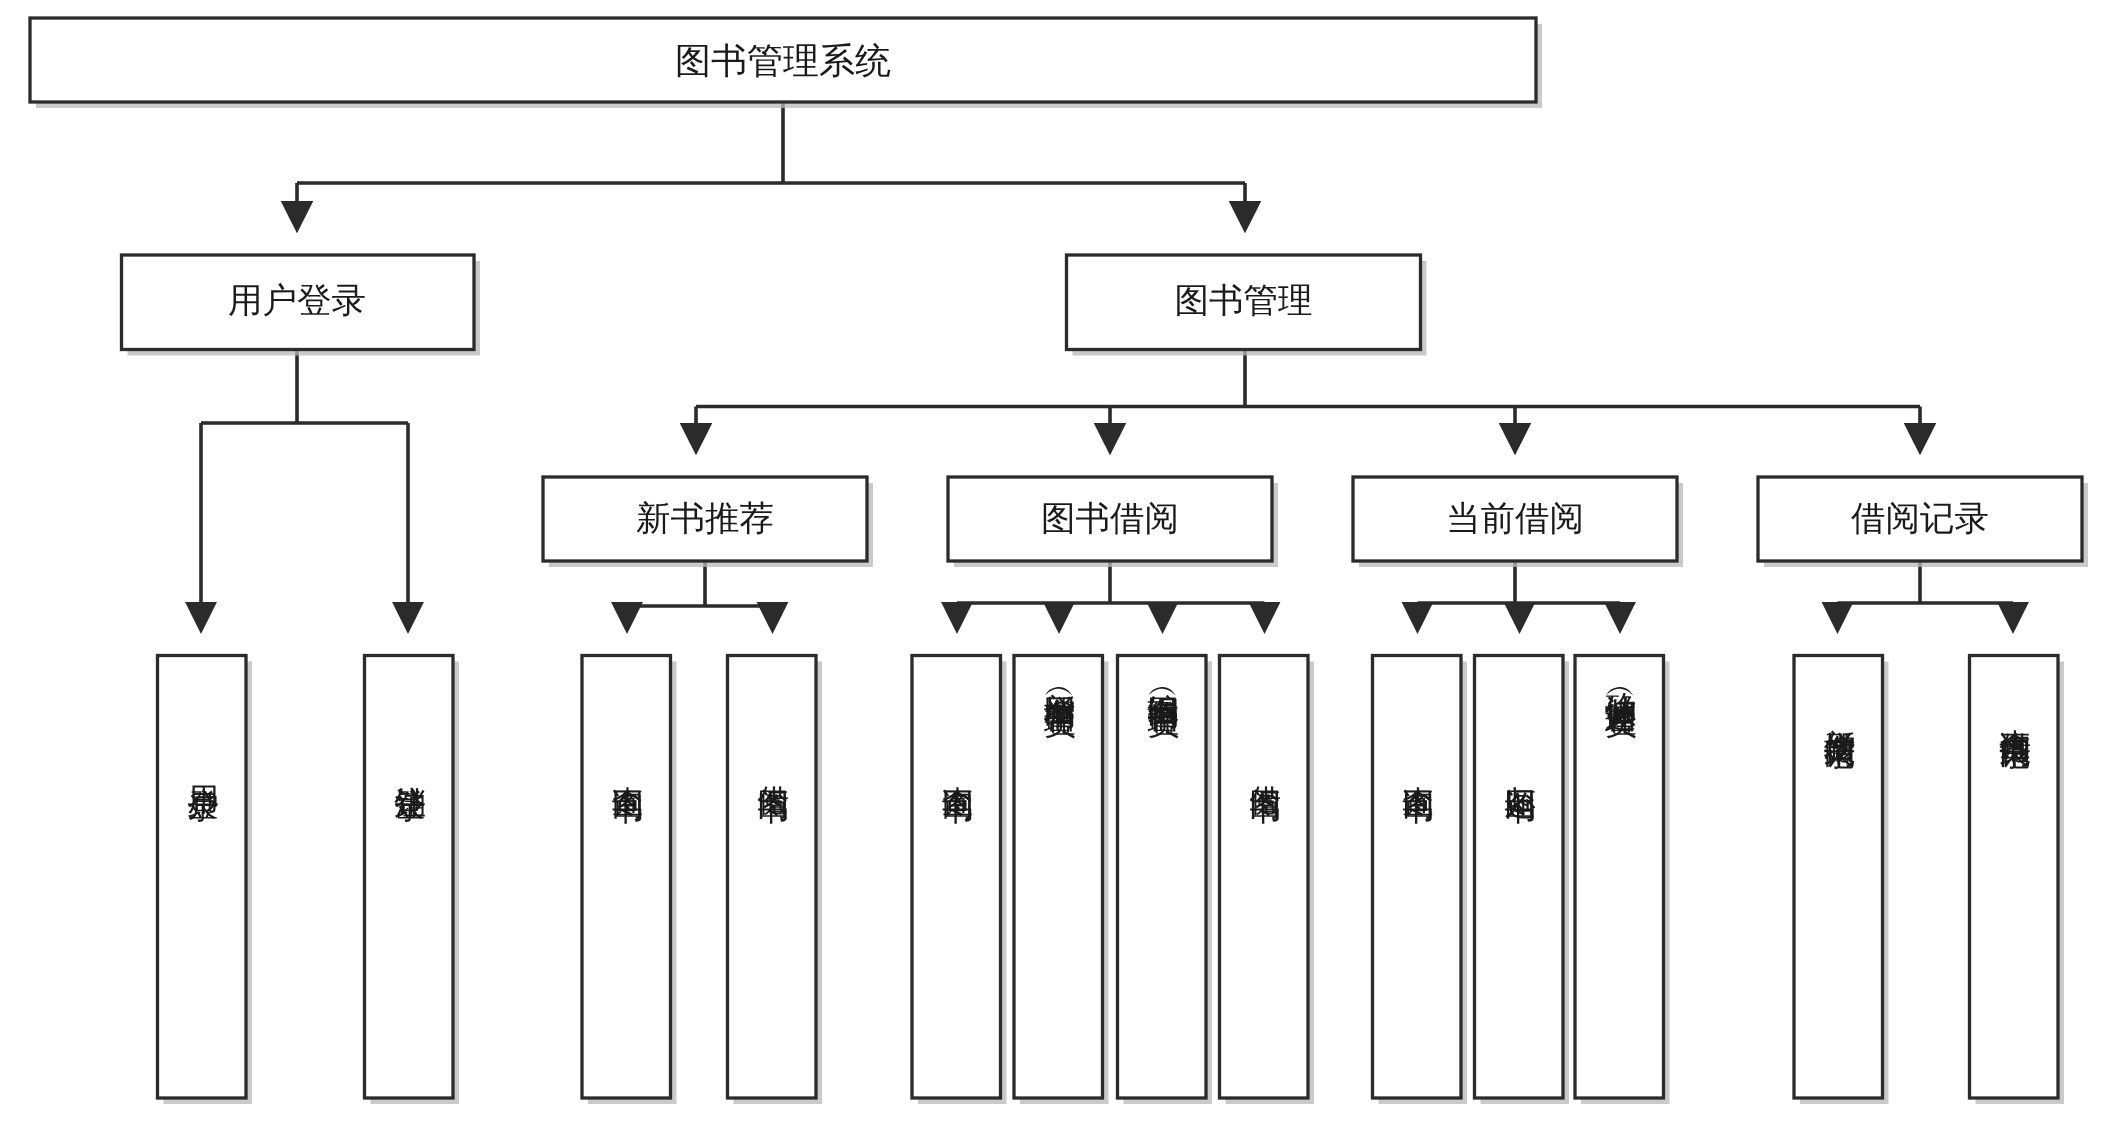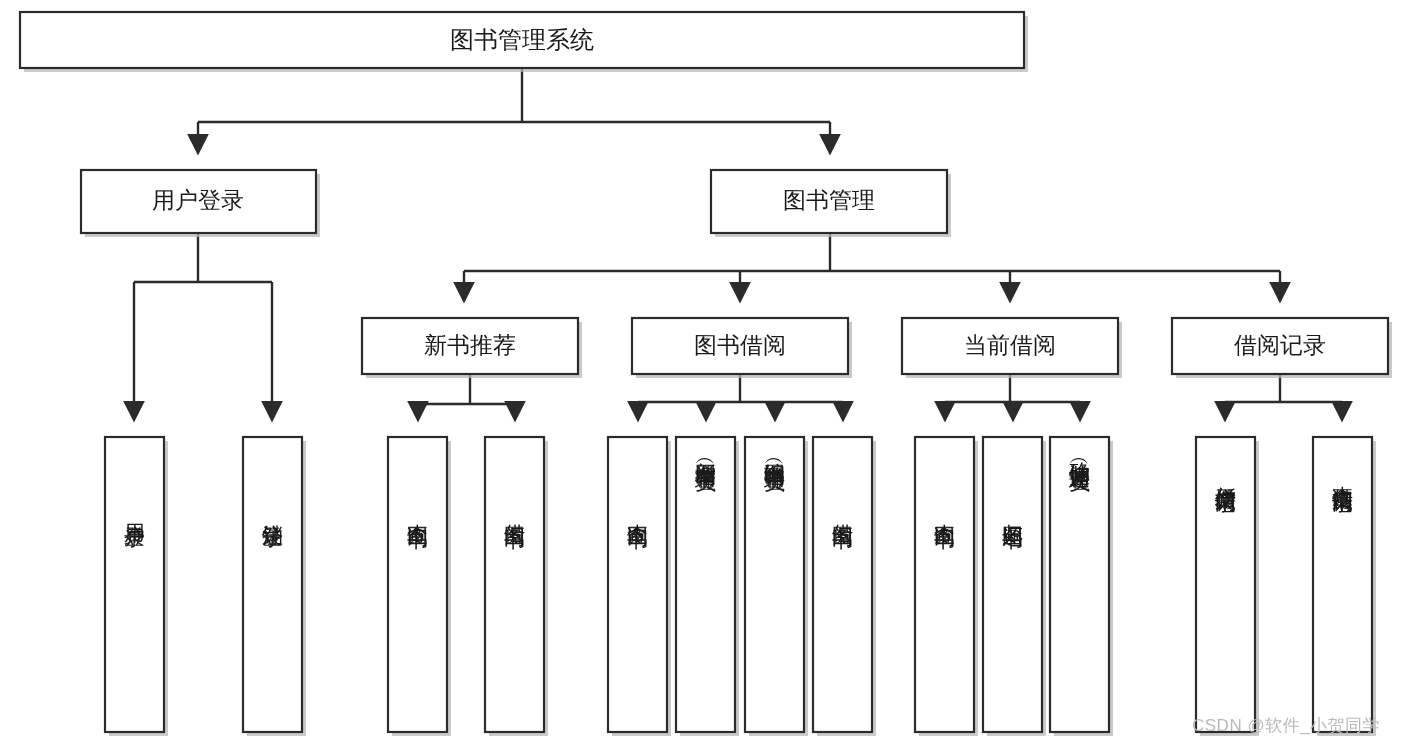--- a/index.html
+++ b/index.html
@@ -254,15 +254,14 @@
     <span class="leaf-label" style="margin-top:8px;">确认归还（管理员）</span>
   </div>
 
   <div class="leaf-label-wrap" style="left:1196px; top:437px; width:59px; height:295px;">
     <span class="leaf-label" style="margin-top:32px;">新增借阅记录</span>
   </div>
   <div class="leaf-label-wrap" style="left:1313px; top:437px; width:59px; height:295px;">
     <span class="leaf-label" style="margin-top:32px;">查询借阅记录</span>
   </div>
 
-  <div class="watermark">CSDN @软件_小贺同学</div>
 
 </div>
 
 </body></html>

